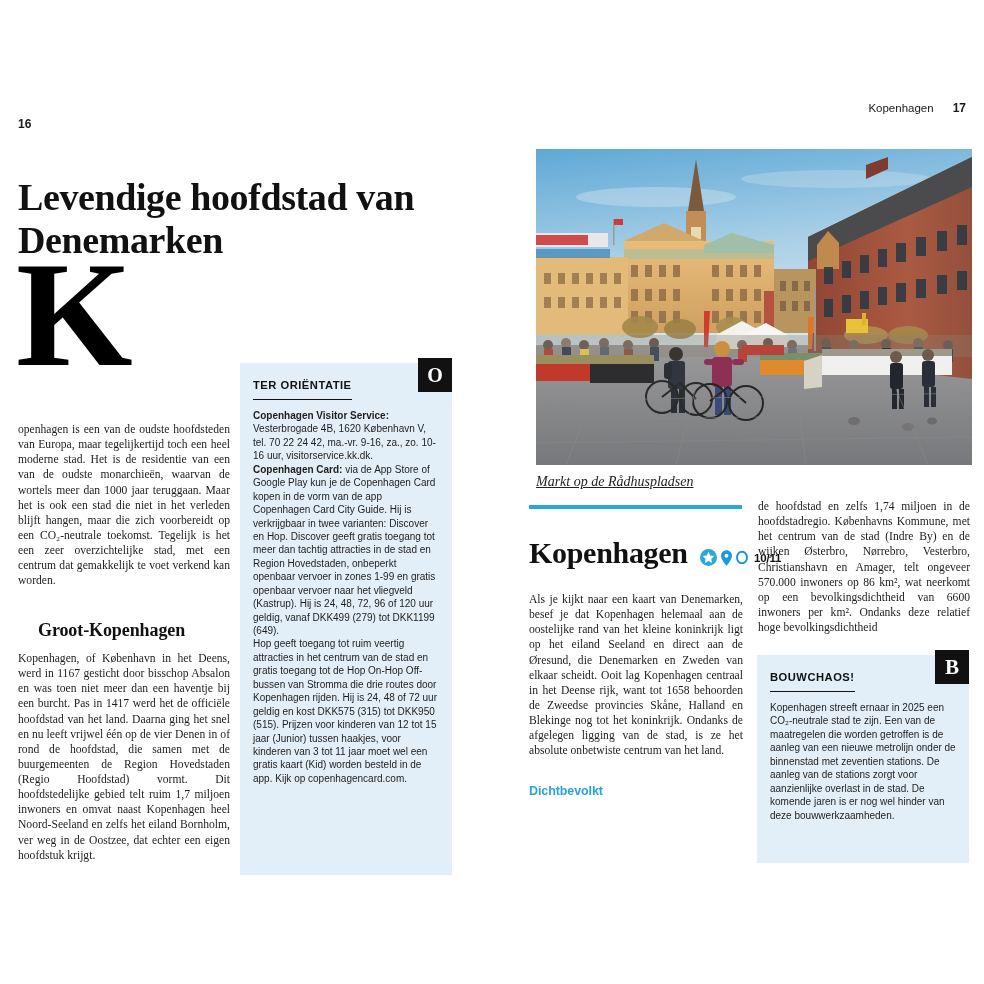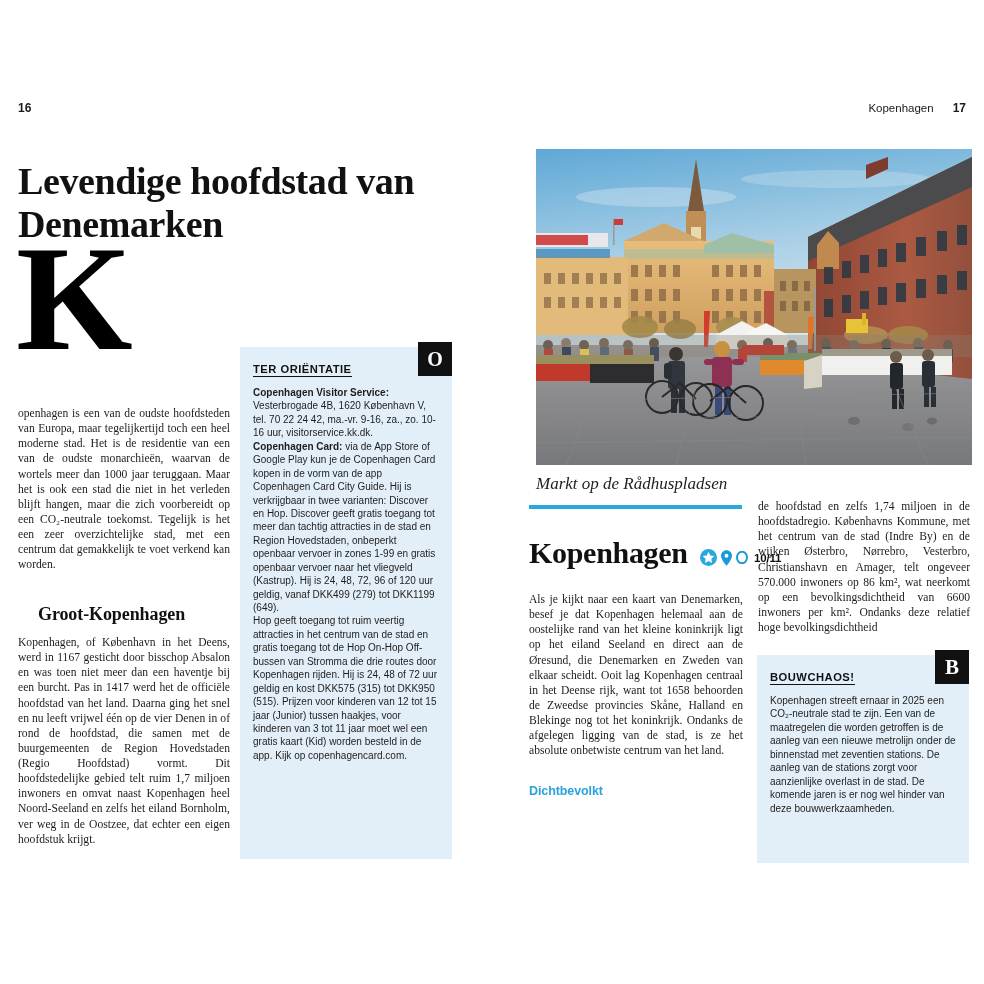--- a/index.html
+++ b/index.html
@@ -19,21 +19,21 @@
   }
   .folio-right{
     position:absolute;right:18px;top:101px;
     font-family:"Liberation Sans",sans-serif;
     font-size:11.5px;color:#1a1a1a;white-space:nowrap;
   }
   .folio-right .sec{font-weight:400;}
   .folio-right .num{font-weight:700;font-size:12px;margin-left:19px;}
 
   
-  .page-left{position:absolute;left:0;top:0;width:492px;height:732px;}
+  .page-left{position:absolute;left:0;top:16px;width:492px;height:732px;}
   .page-right{position:absolute;left:492px;top:0;width:492px;height:984px;}
 
   .headline{
     position:absolute;left:18px;top:135px;width:430px;
     font-family:"Liberation Serif",serif;
     font-weight:700;font-size:38px;line-height:1.13;
     letter-spacing:-0.4px;color:#111;
   }
 
   .dropcap{
@@ -65,21 +65,21 @@
   .infobox{
     position:absolute;
     background:#e3eff8;
     font-family:"Liberation Sans",sans-serif;
     box-sizing:border-box;
   }
   .infobox .ib-head{
     font-family:"Liberation Sans",sans-serif;
     font-weight:700;font-size:11.2px;letter-spacing:.5px;
     color:#111;border-bottom:1.4px solid #111;
-    display:inline-block;padding-bottom:1px;margin-bottom:9px;
+    display:inline-block;padding-bottom:8px;margin-bottom:9px;
   }
   .infobox .ib-body{
     font-size:10px;line-height:1.345;color:#1d1d1d;
     text-align:left;
   }
   .infobox .ib-body b{font-weight:700;}
   .infobox .ib-body p{margin:0;}
   .ib-badge{
     position:absolute;background:#111;color:#fff;
     font-family:"Liberation Serif",serif;
@@ -95,21 +95,21 @@
 
   
   .photo{
     position:absolute;left:536px;top:149px;width:436px;height:316px;
     overflow:hidden;background:#8fb9d8;
   }
   .photo svg{display:block;width:100%;height:100%;}
   .caption{
     position:absolute;left:536px;top:474px;width:300px;
     font-family:"Liberation Serif",serif;
-    font-style:italic;font-size:17px;color:#222;
+    font-style:italic;font-size:14px;color:#222;text-decoration:underline;
   }
 
   
   .bluerule{
     position:absolute;left:529px;top:505px;width:213px;height:4px;background:#29a8e0;
   }
   .art-title{
     position:absolute;left:529px;top:512px;width:230px;
     font-family:"Liberation Serif",serif;
     font-weight:700;font-size:30px;line-height:1.08;color:#111;letter-spacing:-0.3px;

